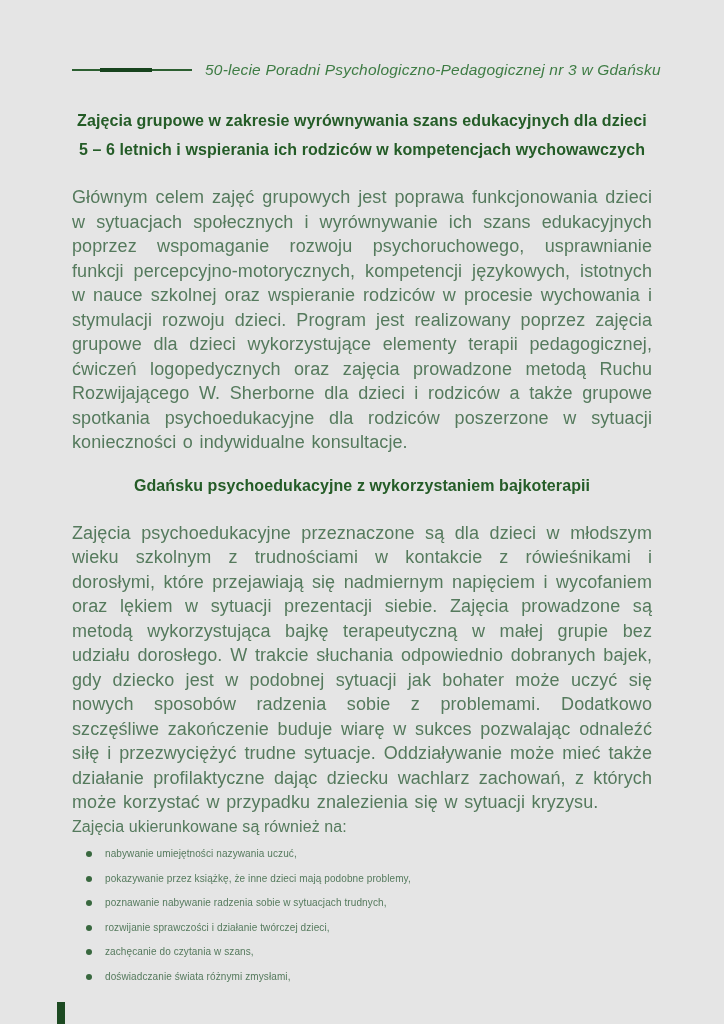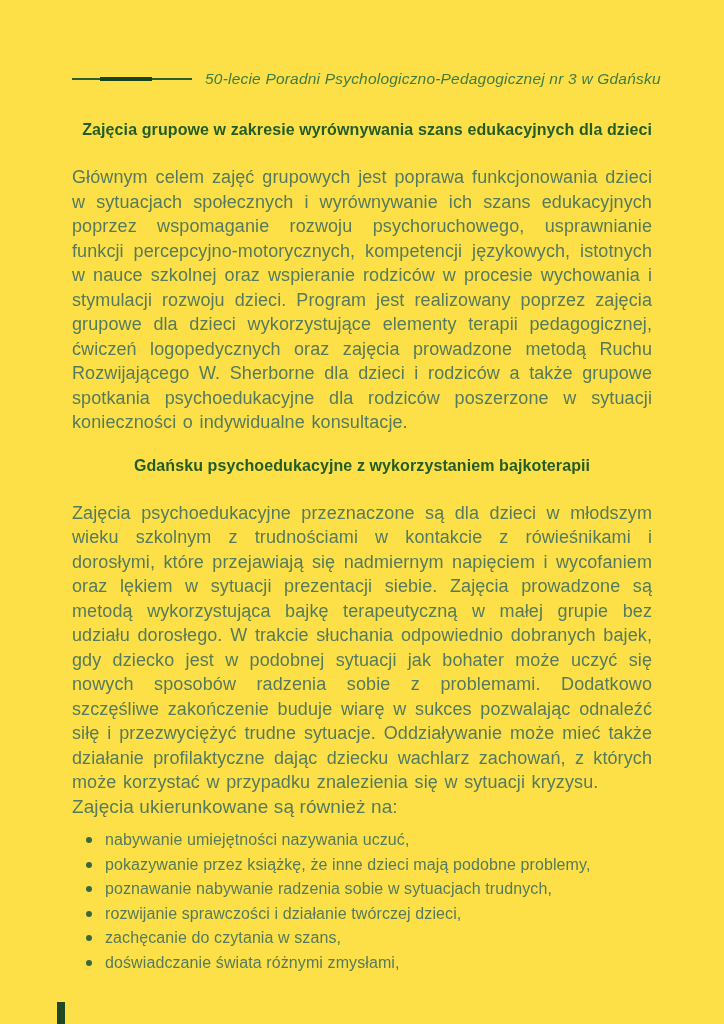--- a/index.html
+++ b/index.html
@@ -5,24 +5,24 @@
     html, body { margin: 0; padding: 0; }
     body {
       width: 724px; height: 1024px;
       background: #ffffff;
       font-family: "Liberation Sans", sans-serif;
     }
     .page {
       position: relative;
       width: 724px; height: 1024px;
       box-sizing: border-box;
-      padding: 12px 72px;
+      padding: 3px 72px;
       overflow: hidden;
       color: #557a5d;
-      background: #fde047;
+      background: #e5e5e5;
     }
     
     .header {
       display: flex;
       align-items: center;
       gap: 13px;
       margin-top: 56px;
       height: 21px;
     }
     .rule {
@@ -46,42 +46,42 @@
     }
     
     h1, h2 {
       font-size: 16px;
       font-weight: bold;
       line-height: 29px;
       text-align: center;
       color: #245c27;
       letter-spacing: 0.1px;
     }
-    h1 { margin: 26px 0 12px 0; text-align: right; }
+    h1 { margin: 26px 0 12px 0; }
     h1 .hline { display: block; }
     h2 { margin: 16px 0 0 0; }
     
     .body-text {
       margin: 21px 0 0 0;
       font-size: 18px;
       line-height: 24.5px;
       text-align: justify;
       letter-spacing: 0.1px;
       word-spacing: 1.5px;
     }
     .list-intro {
-      font-size: 19px;
+      font-size: 16px;
       line-height: 24.5px;
       letter-spacing: 0.1px;
     }
     ul.bullets {
       list-style: none;
-      margin: 9px 0 0 0;
+      margin: 3px 0 0 0;
       padding: 0 0 0 14px;
-      font-size: 16px;
+      font-size: 10px;
       line-height: 24.5px;
       letter-spacing: 0.1px;
     }
     ul.bullets li {
       position: relative;
       padding-left: 19px;
     }
     ul.bullets li::before {
       content: "";
       position: absolute;
@@ -104,20 +104,21 @@
 
   <div class="header">
     <div class="rule">
       <div class="rule-thick"></div>
     </div>
     <div class="header-title">50-lecie Poradni Psychologiczno-Pedagogicznej nr 3 w Gdańsku</div>
   </div>
 
   <h1>
     <span class="hline">Zajęcia grupowe w zakresie wyrównywania szans edukacyjnych dla dzieci</span>
+    <span class="hline">5 – 6 letnich i wspierania ich rodziców w kompetencjach wychowawczych</span>
   </h1>
 
   <p class="body-text">Głównym celem zajęć grupowych jest poprawa funkcjonowania dzieci w sytuacjach społecznych i wyrównywanie ich szans edukacyjnych poprzez wspomaganie rozwoju psychoruchowego, usprawnianie funkcji percepcyjno-motorycznych, kompetencji językowych, istotnych w nauce szkolnej oraz wspieranie rodziców w procesie wychowania i stymulacji rozwoju dzieci. Program jest realizowany poprzez zajęcia grupowe dla dzieci wykorzystujące elementy terapii pedagogicznej, ćwiczeń logopedycznych oraz zajęcia prowadzone metodą Ruchu Rozwijającego W. Sherborne dla dzieci i rodziców a także grupowe spotkania psychoedukacyjne dla rodziców poszerzone w sytuacji konieczności o indywidualne konsultacje.</p>
 
   <h2>Gdańsku psychoedukacyjne z wykorzystaniem bajkoterapii</h2>
 
   <p class="body-text">Zajęcia psychoedukacyjne przeznaczone są dla dzieci w młodszym wieku szkolnym z trudnościami w kontakcie z rówieśnikami i dorosłymi, które przejawiają się nadmiernym napięciem i wycofaniem oraz lękiem w sytuacji prezentacji siebie. Zajęcia prowadzone są metodą wykorzystująca bajkę terapeutyczną w małej grupie bez udziału dorosłego. W trakcie słuchania odpowiednio dobranych bajek, gdy dziecko jest w podobnej sytuacji jak bohater może uczyć się nowych sposobów radzenia sobie z problemami. Dodatkowo szczęśliwe zakończenie buduje wiarę w sukces pozwalając odnaleźć siłę i przezwyciężyć trudne sytuacje. Oddziaływanie może mieć także działanie profilaktyczne dając dziecku wachlarz zachowań, z których może korzystać w przypadku znalezienia się w sytuacji kryzysu.</p>
 
   <div class="list-intro">Zajęcia ukierunkowane są również na:</div>
 

